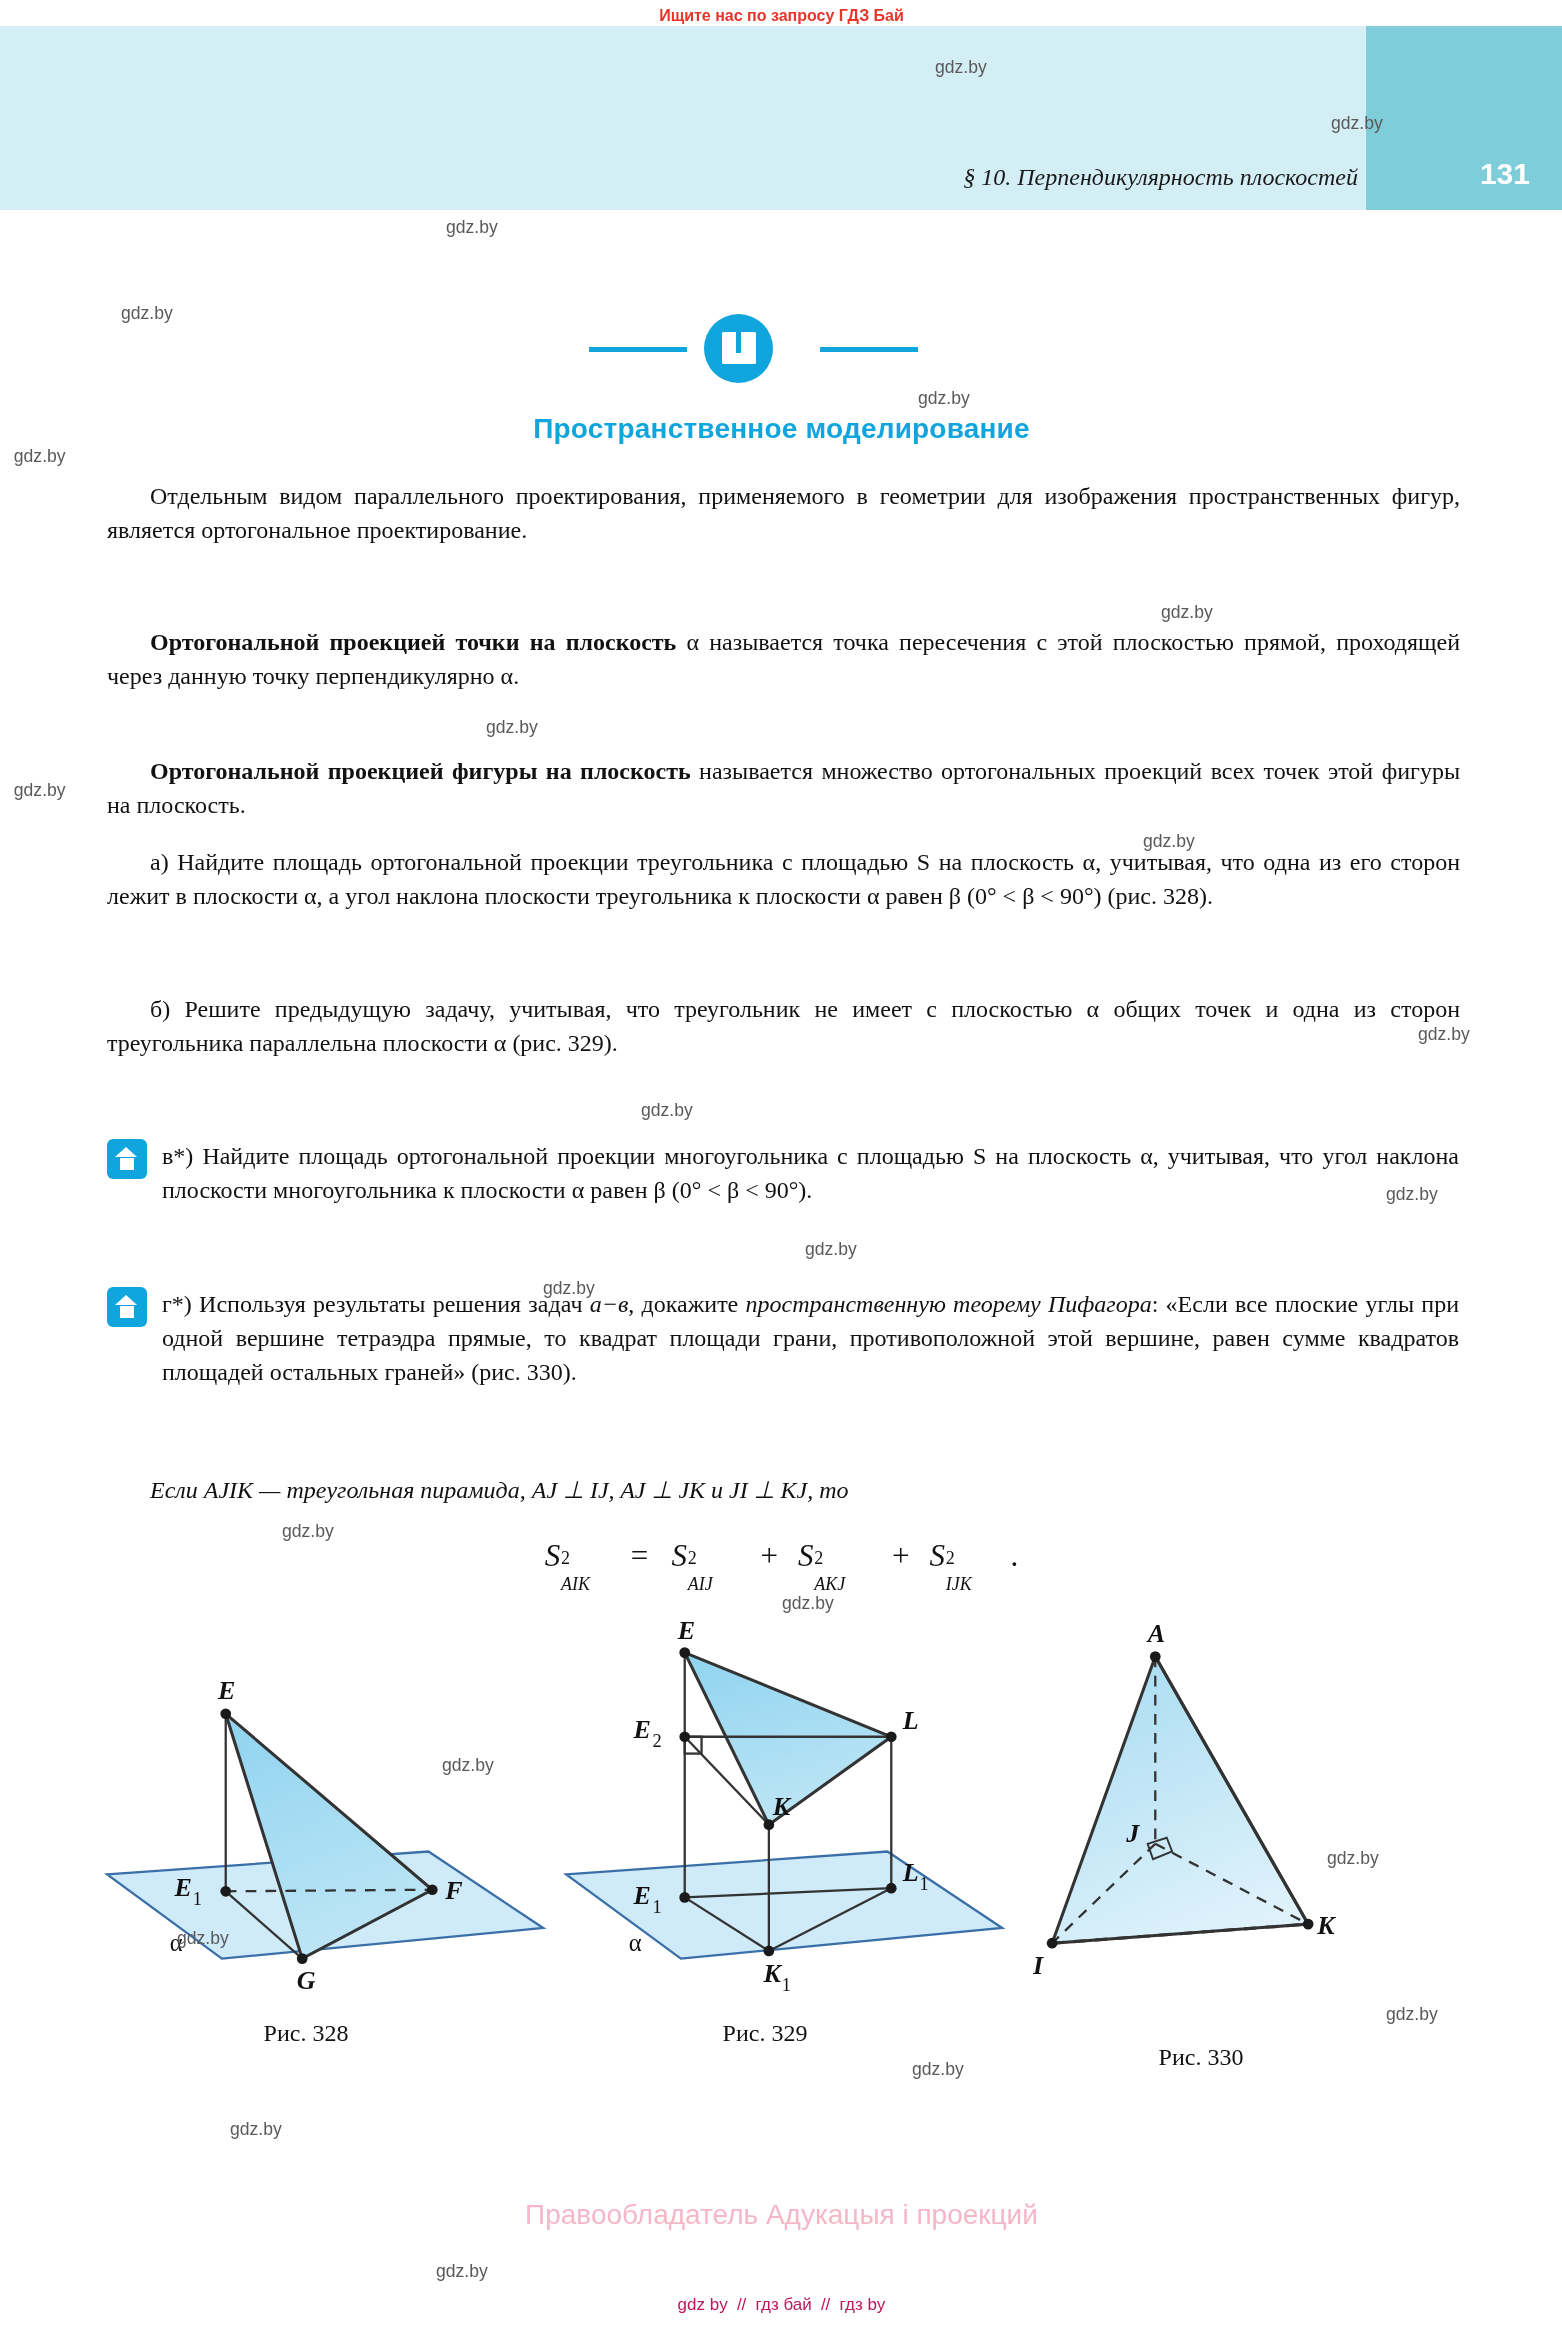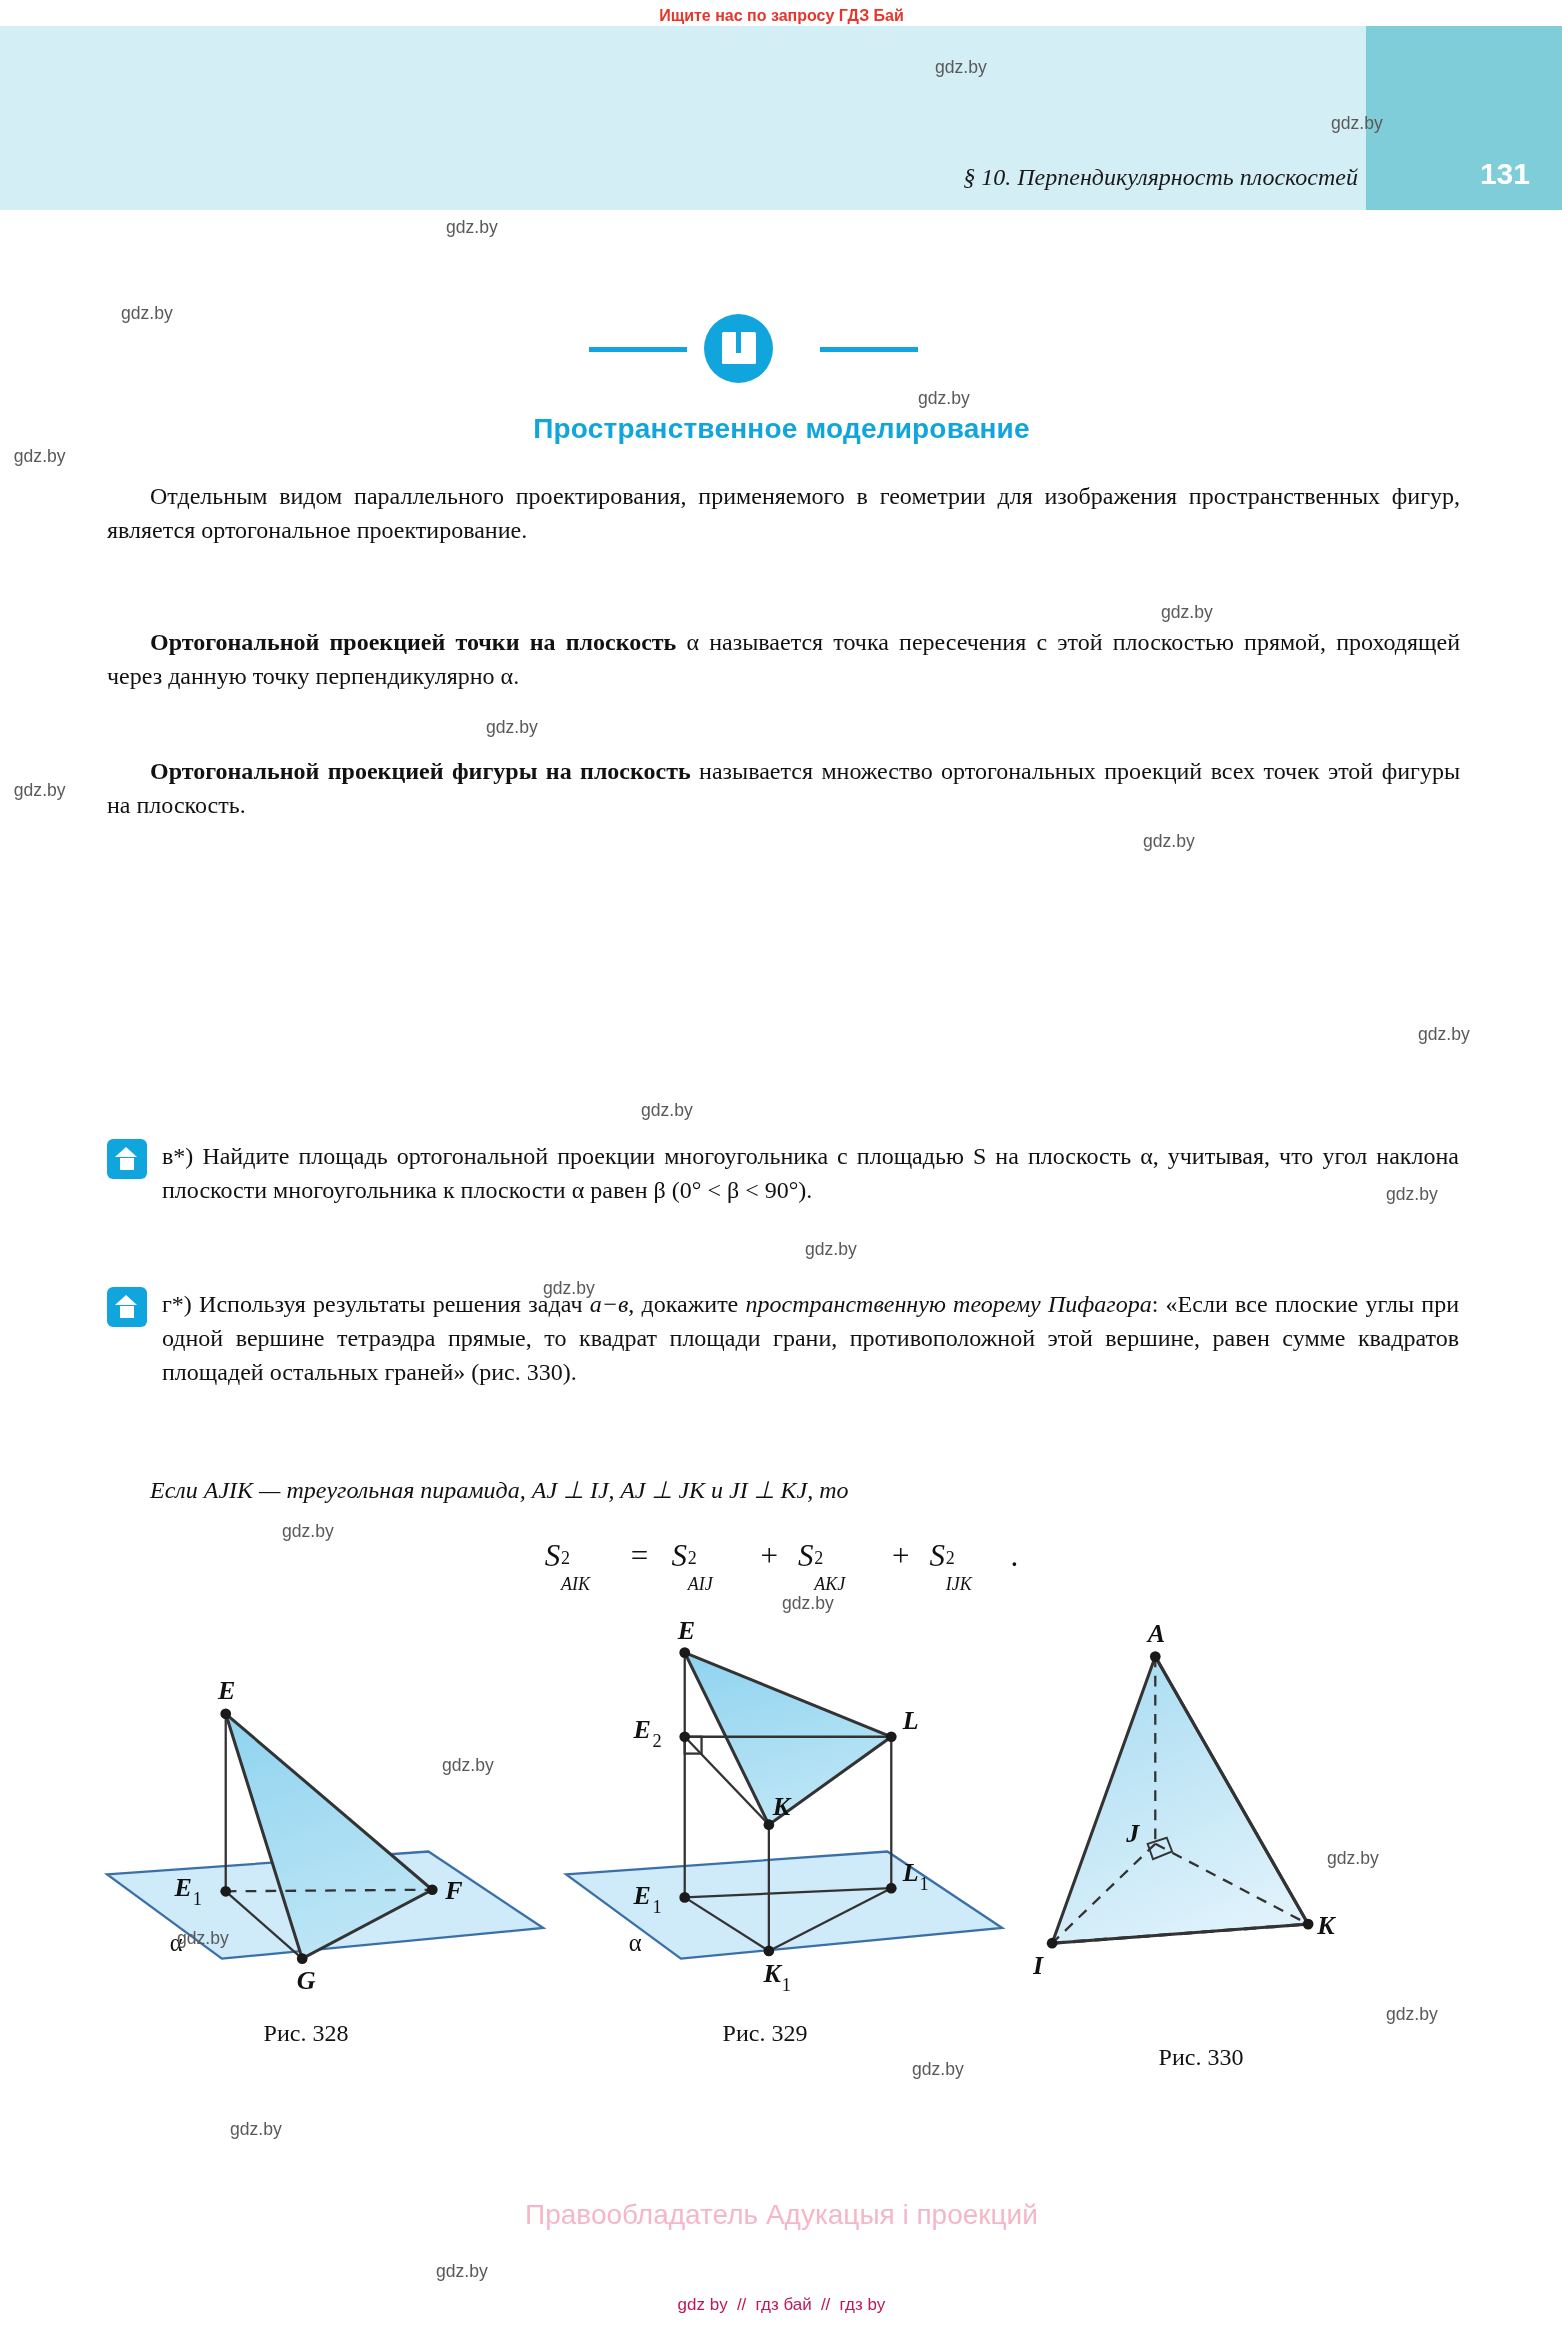--- a/index.html
+++ b/index.html
@@ -275,21 +275,23 @@
   <div class="body-text p-indent" style="top:479px;">Отдельным видом параллельного проектирования, применяемого в геометрии для изображения пространственных фигур, является ортогональное проектирование.</div>
 
   <div class="body-text p-indent" style="top:625px;">
     <span class="b">Ортогональной проекцией точки на плоскость</span><span> α называется точка пересечения с этой плоскостью прямой, проходящей через данную точку перпендикулярно α.</span>
   </div>
 
   <div class="body-text p-indent" style="top:754px;">
     <span class="b">Ортогональной проекцией фигуры на плоскость</span><span> называется множество ортогональных проекций всех точек этой фигуры на плоскость.</span>
   </div>
 
-
+  <div class="body-text p-indent" style="top:845px;">а) Найдите площадь ортогональной проекции треугольника с площадью S на плоскость α, учитывая, что одна из его сторон лежит в плоскости α, а угол наклона плоскости треугольника к плоскости α равен β (0° &lt; β &lt; 90°) (рис. 328).</div>
+
+  <div class="body-text p-indent" style="top:992px;">б) Решите предыдущую задачу, учитывая, что треугольник не имеет с плоскостью α общих точек и одна из сторон треугольника параллельна плоскости α (рис. 329).</div>
 
   <div class="home-icon" style="top:1139px; left:107px;"></div>
   <div class="body-text" style="top:1139px; left:162px; width:1297px;">в*) Найдите площадь ортогональной проекции многоугольника с площадью S на плоскость α, учитывая, что угол наклона плоскости многоугольника к плоскости α равен β (0° &lt; β &lt; 90°).</div>
 
   <div class="home-icon" style="top:1287px; left:107px;"></div>
   <div class="body-text" style="top:1287px; left:162px; width:1297px;">
     <span>г*) Используя результаты решения задач </span><span class="i">а−в</span><span>, докажите </span><span class="i">пространственную теорему Пифагора</span><span>: «Если все плоские углы при одной вершине тетраэдра прямые, то квадрат площади грани, противоположной этой вершине, равен сумме квадратов площадей остальных граней» (рис. 330).</span>
   </div>
 
   <div class="body-text p-indent i" style="top:1473px;">Если AJIK — треугольная пирамида, AJ ⊥ IJ, AJ ⊥ JK и JI ⊥ KJ, то</div>

